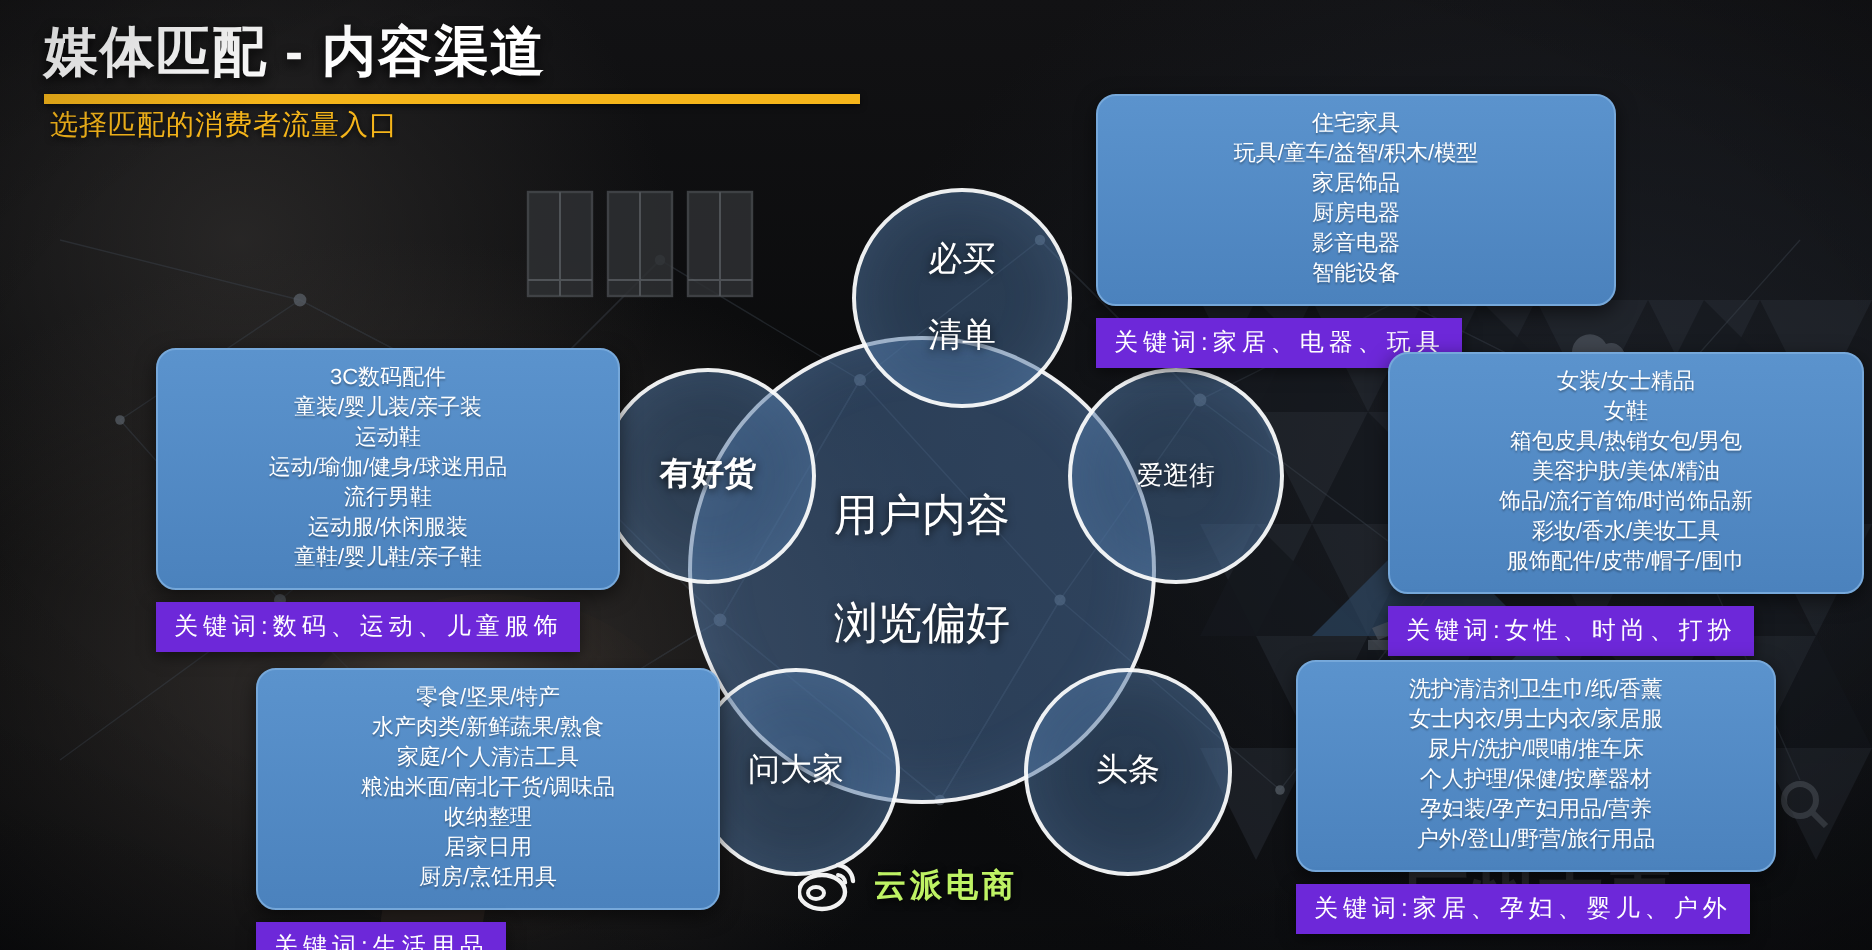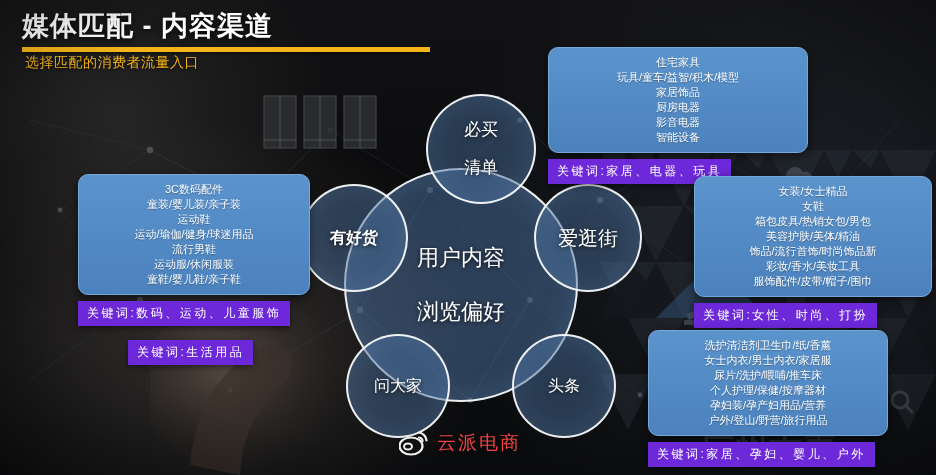--- a/index.html
+++ b/index.html
@@ -39,27 +39,27 @@
         display:flex;align-items:center;justify-content:center;text-align:center;
         color:#fff;box-sizing:border-box;
         background:rgba(72,110,156,.47);
         box-shadow:inset 0 0 30px rgba(120,160,205,.18);}
   .circ.center{background:rgba(74,112,158,.52);}
   .circ span{display:block;text-shadow:0 1px 4px rgba(0,0,0,.75);line-height:1.75;}
 
   #c-center{left:344px;top:168px;width:234px;height:234px;font-size:22px;z-index:3;}
   #c-top{left:426px;top:94px;width:110px;height:110px;font-size:17px;z-index:4;}
   #c-left{left:300px;top:184px;width:108px;height:108px;font-size:16px;z-index:4;font-weight:bold;}
-  #c-right{left:534px;top:184px;width:108px;height:108px;font-size:20px;z-index:4;}
+  #c-right{left:534px;top:184px;width:108px;height:108px;font-size:13px;z-index:4;}
   #c-bl{left:346px;top:334px;width:104px;height:104px;font-size:16px;z-index:4;}
   #c-br{left:512px;top:334px;width:104px;height:104px;font-size:16px;z-index:4;}
 
   
   .logo{position:absolute;left:399px;top:430px;display:flex;align-items:center;gap:8px;z-index:6;}
-  .logo-text{color:#ef4444;font-size:19px;font-weight:normal;letter-spacing:2px;
+  .logo-text{color:#bef264;font-size:16px;font-weight:bold;letter-spacing:2px;
              text-shadow:0 1px 4px rgba(0,0,0,.9);}
 
   
   .panel{position:absolute;z-index:5;}
   .panel .box{background:linear-gradient(180deg,#5b93cd 0%,#4b82bd 100%);
     border:1px solid #76a8da;border-radius:10px;
     color:#fff;font-size:11px;line-height:15px;text-align:center;
     padding:7px 10px;box-sizing:border-box;
     box-shadow:0 3px 10px rgba(0,0,0,.55);}
   .panel .box div{white-space:nowrap;text-shadow:0 1px 1px rgba(0,0,0,.30);}
@@ -298,20 +298,29 @@
       <div>箱包皮具/热销女包/男包</div>
       <div>美容护肤/美体/精油</div>
       <div>饰品/流行首饰/时尚饰品新</div>
       <div>彩妆/香水/美妆工具</div>
       <div>服饰配件/皮带/帽子/围巾</div>
     </div>
     <div class="kw">关键词:女性、时尚、打扮</div>
   </div>
 
   <div class="panel" id="p-bl">
+    <div class="box">
+      <div>零食/坚果/特产</div>
+      <div>水产肉类/新鲜蔬果/熟食</div>
+      <div>家庭/个人清洁工具</div>
+      <div>粮油米面/南北干货/调味品</div>
+      <div>收纳整理</div>
+      <div>居家日用</div>
+      <div>厨房/烹饪用具</div>
+    </div>
     <div class="kw">关键词:生活用品</div>
   </div>
 
   <div class="panel" id="p-br">
     <div class="box">
       <div>洗护清洁剂卫生巾/纸/香薰</div>
       <div>女士内衣/男士内衣/家居服</div>
       <div>尿片/洗护/喂哺/推车床</div>
       <div>个人护理/保健/按摩器材</div>
       <div>孕妇装/孕产妇用品/营养</div>

